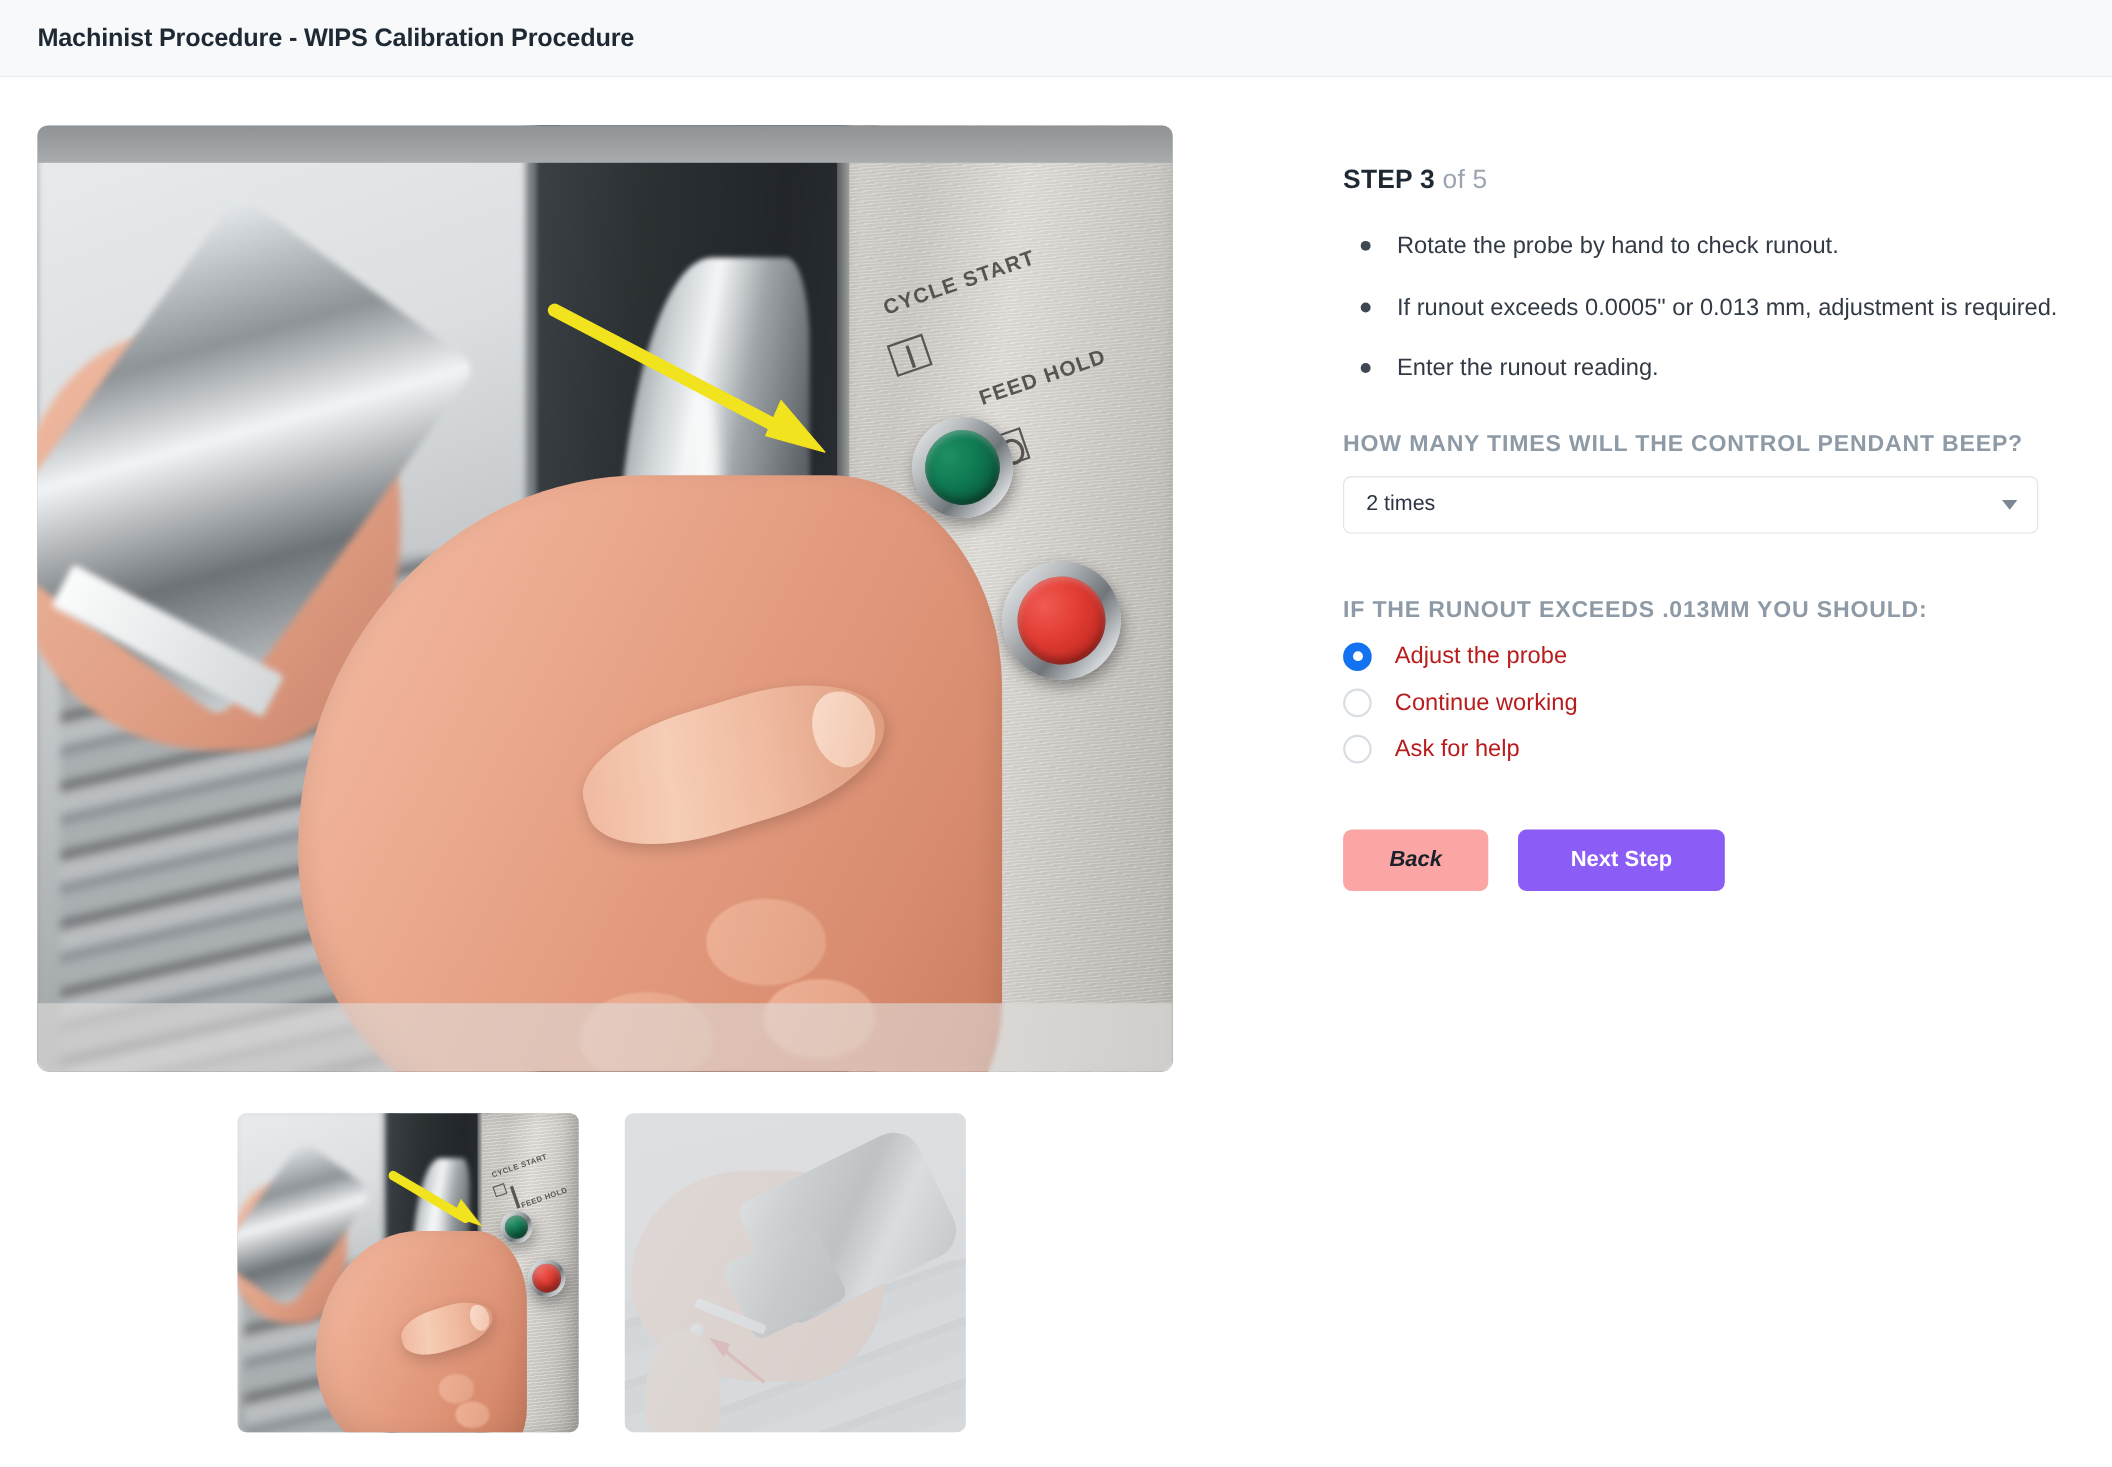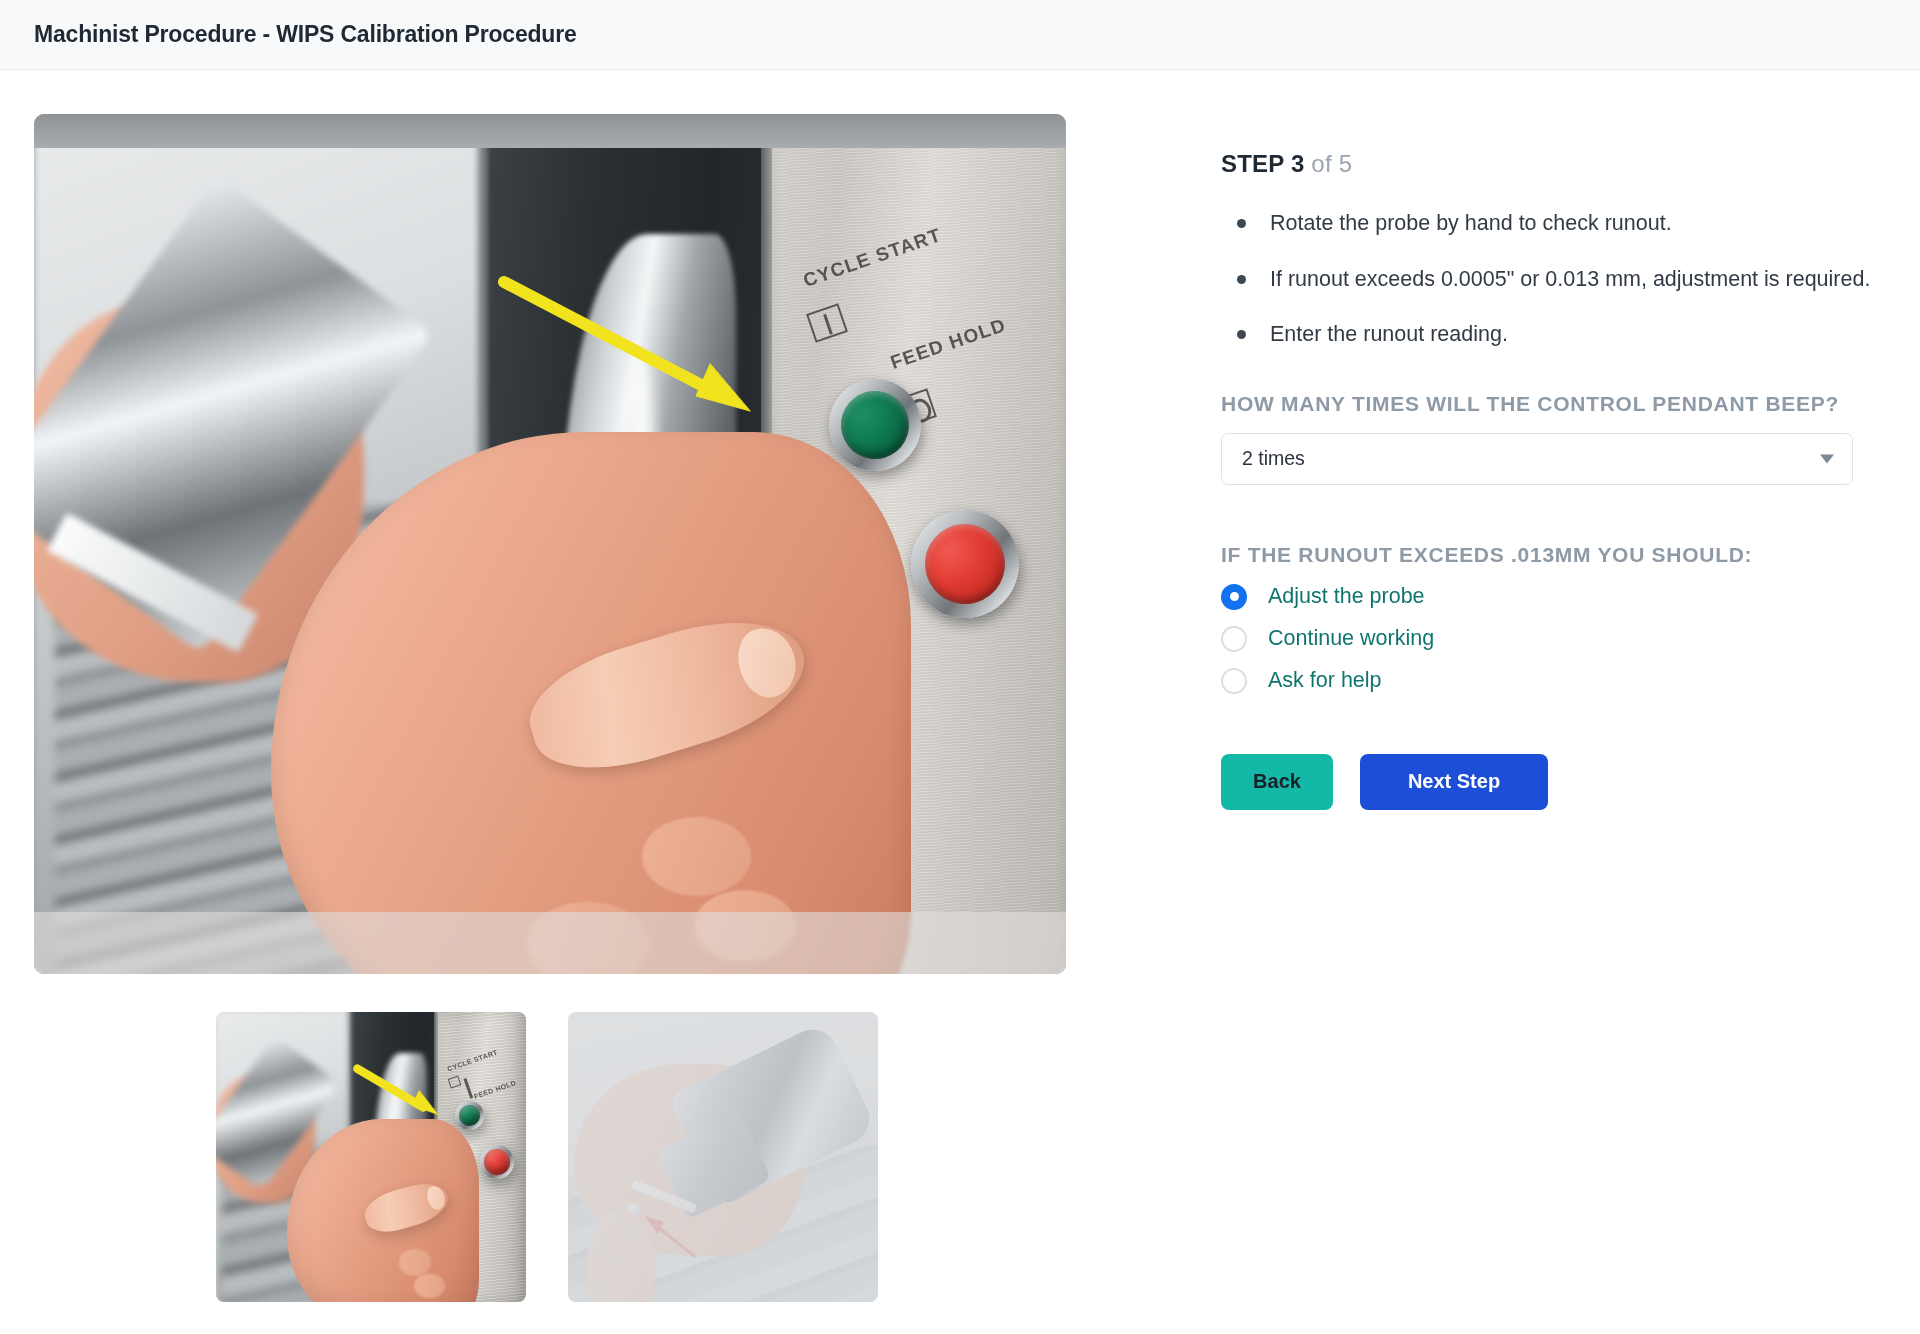--- a/index.html
+++ b/index.html
@@ -396,45 +396,46 @@
     content: "";
     position: absolute;
     left: 50%; top: 50%;
     width: 9px; height: 9px;
     margin: -4.5px 0 0 -4.5px;
     border-radius: 50%;
     background: #ffffff;
   }
   .radio-label {
     font-size: 21.5px;
-    color: #0f766e;
+    color: #b91c1c;
   }
 
   .actions {
     display: flex;
     gap: 27px;
     margin-top: 60px;
   }
   .btn {
     height: 56px;
     border: none;
     border-radius: 8px;
     font-size: 20px;
     font-weight: bold;
     cursor: pointer;
     font-family: "Liberation Sans", sans-serif;
   }
   .btn-back {
-    width: 112px;
-    background: #14b8a6;
+    width: 132px;
+    background: #fca5a5;
     color: #18202a;
+    font-style: italic;
   }
   .btn-next {
     width: 188px;
-    background: #1d4ed8;
+    background: #8b5cf6;
     color: #ffffff;
   }
 </style>
 </head>
 <body>
 
 <div class="app-header">
   <div class="app-title">Machinist Procedure - WIPS Calibration Procedure</div>
 </div>
 

